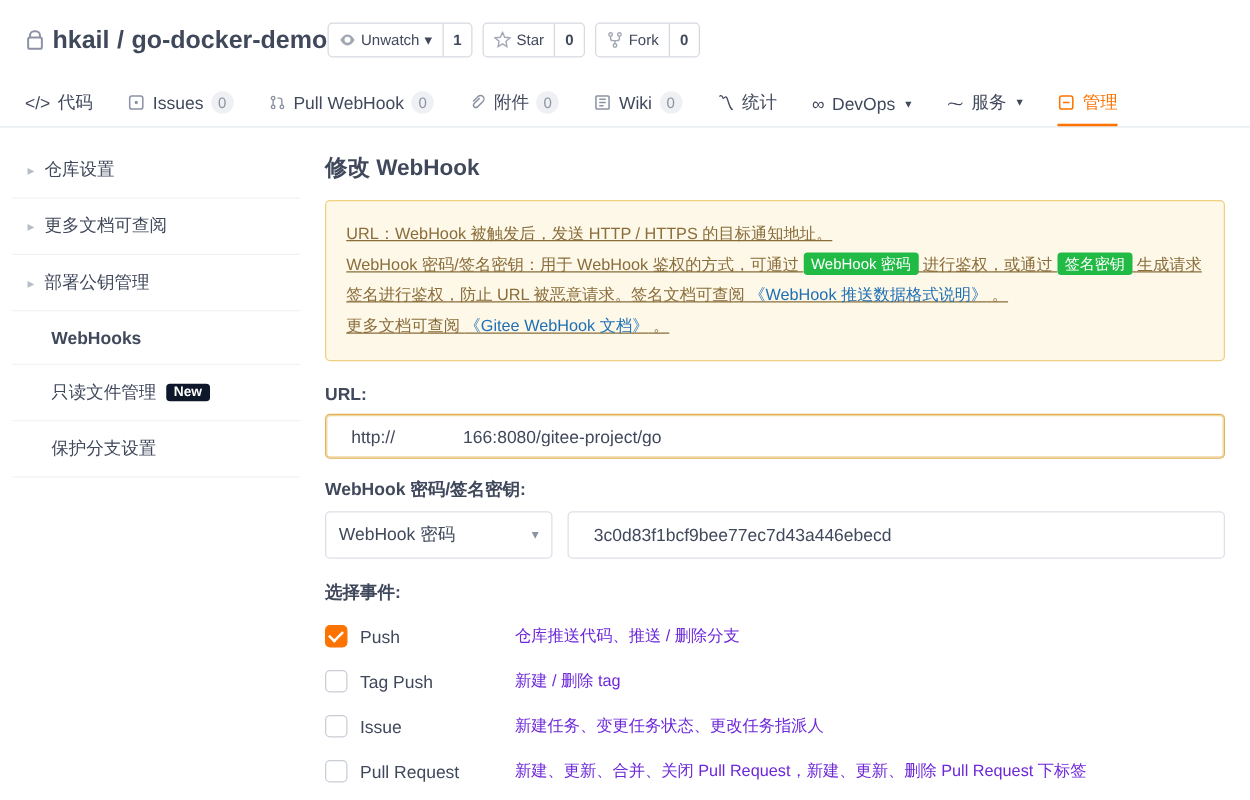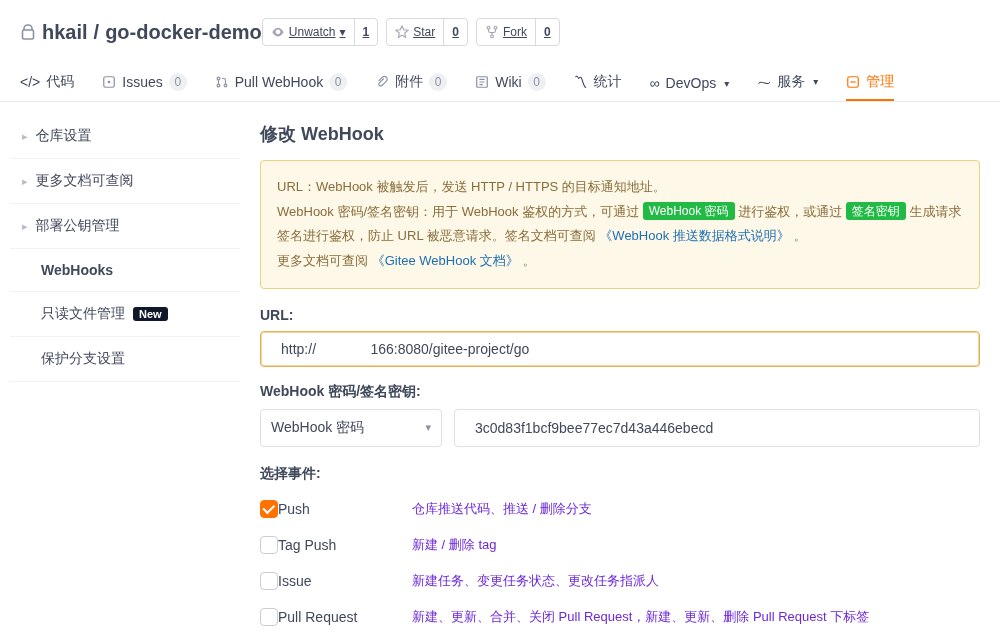--- a/index.html
+++ b/index.html
@@ -36,21 +36,20 @@
     align-items: stretch;
     background: #fff;
   }
   .split-btn .seg {
     display: flex;
     align-items: center;
     gap: 4px;
     padding: 0 8px;
     font-size: 12px;
     color: #40485b;
-    text-decoration: underline;
   }
   .split-btn .seg + .seg { border-left: 1px solid #d5dae2; font-weight:600; }
   .split-btn .seg svg { opacity:.8;}
   .muted { color:#8c92a4;}
   .tabs {
     display: flex;
     gap: 28px;
     padding: 10px 20px 0 20px;
     border-bottom: 1px solid #e3e9ed;
     font-size: 14px;
@@ -111,20 +110,21 @@
   h2.page-title { font-size:18px; font-weight:700; color:#40485b; margin-bottom:14px;}
   .notice {
     background:#fdf8e7;
     border:1px solid #efcf80;
     border-radius:4px;
     padding:14px 16px;
     color:#8a6d3b;
     font-size:13px;
     line-height:1.9;
     margin-bottom:16px;
+    text-decoration:underline;
   }
   .notice .tag {
     display:inline-block;
     background:#21ba45;
     color:#fff;
     padding:0 6px;
     border-radius:3px;
     font-size:12px;
     line-height:18px;
     vertical-align:1px;
@@ -158,20 +158,21 @@
   .events { margin-top:18px;}
   .event-row {
     display:flex;
     align-items:flex-start;
     padding:9px 0;
     gap:12px;
   }
   .event-name-cell{
     display:flex;
     align-items:center;
+    gap:10px;
     width:140px;
     flex:none;
   }
   .checkbox {
     width:18px; height:18px; border-radius:4px;
     border:1px solid #c9cdd6; background:#fff;
     display:flex; align-items:center; justify-content:center;
     flex:none;
   }
   .checkbox.checked{

